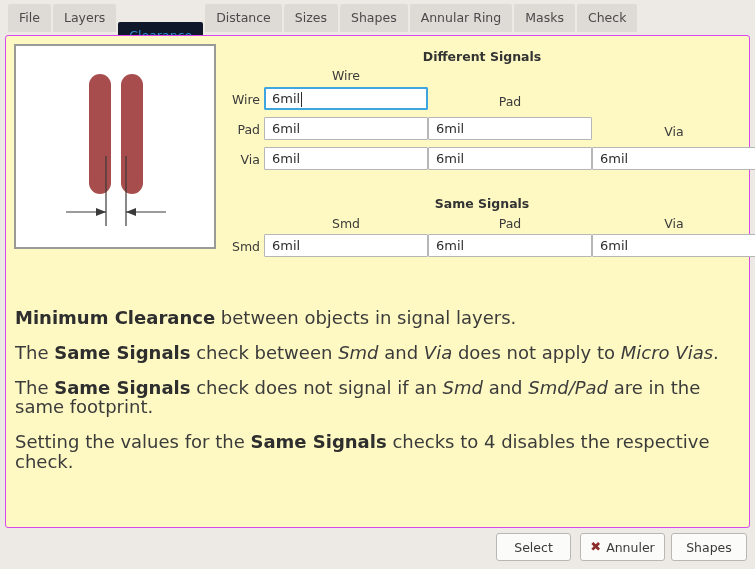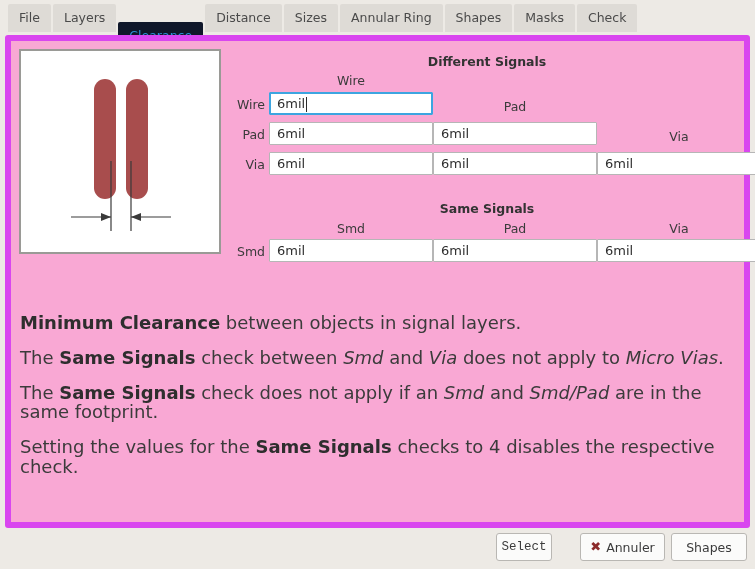--- a/index.html
+++ b/index.html
@@ -52,22 +52,22 @@
     left: 0; right: 0; bottom: 0;
     height: 3px;
     background: #1f9ede;
   }
 
   
   #panel {
     position: absolute;
     left: 5px; top: 35px;
     width: 745px; height: 493px;
-    background: #f9a8d4;
-    border: 6px solid #d946ef;
+    background: #fef9c3;
+    border: 1px solid #d946ef;
     border-radius: 3px;
     box-sizing: border-box;
   }
 
   
   #preview {
     position: absolute;
     left: 8px; top: 8px;
     width: 202px; height: 205px;
     background: #ffffff;
@@ -186,22 +186,22 @@
 </style>
 </head>
 <body>
 
 <div id="tabbar">
   <div class="tab"><span>File</span></div>
   <div class="tab"><span>Layers</span></div>
   <div class="tab active"><span>Clearance</span></div>
   <div class="tab"><span>Distance</span></div>
   <div class="tab"><span>Sizes</span></div>
+  <div class="tab"><span>Shapes</span></div>
   <div class="tab"><span>Annular Ring</span></div>
-  <div class="tab"><span>Shapes</span></div>
   <div class="tab"><span>Masks</span></div>
   <div class="tab"><span>Check</span></div>
 </div>
 
 <div id="panel">
 
   <div id="preview">
     <svg width="198" height="201" viewBox="0 0 198 201" xmlns="http://www.w3.org/2000/svg">
       <rect x="0" y="0" width="198" height="201" fill="#ffffff"></rect>
       <rect x="73" y="28" width="22" height="120" rx="11" fill="#a84d4d"></rect>
@@ -250,34 +250,34 @@
   </div>
 
   <div id="notes">
     <div class="note">
       <b>Minimum Clearance</b><span> between objects in signal layers.</span>
     </div>
     <div class="note">
       <span>The </span><b>Same Signals</b><span> check between </span><i>Smd</i><span> and </span><i>Via</i><span> does not apply to </span><i>Micro Vias</i><span>.</span>
     </div>
     <div class="note">
-      <span>The </span><b>Same Signals</b><span> check does not apply if an </span><i>Smd</i><span> and </span><i>Smd/Pad</i><span> are in the same footprint.</span>
+      <span>The </span><b>Same Signals</b><span> check does not signal if an </span><i>Smd</i><span> and </span><i>Smd/Pad</i><span> are in the same footprint.</span>
     </div>
     <div class="note">
       <span>Setting the values for the </span><b>Same Signals</b><span> checks to 4 disables the respective check.</span>
     </div>
   </div>
 
 </div>
 
 <div id="footer">
   <div class="btn focus" style="left:408px; width:64px;margin-top:44px;">
     <span>Check</span>
   </div>
-  <div class="btn" style="left:496px; width:56px;font-family:Liberation Mono, monospace;">
+  <div class="btn" style="left:496px; width:75px;">
     <span>Select</span>
   </div>
   <div class="btn" style="left:580px; width:85px;">
     <span class="xicon">✖</span>
     <span>Annuler</span>
   </div>
   <div class="btn" style="left:671px; width:76px;">
     <span>Shapes</span>
   </div>
 </div>

